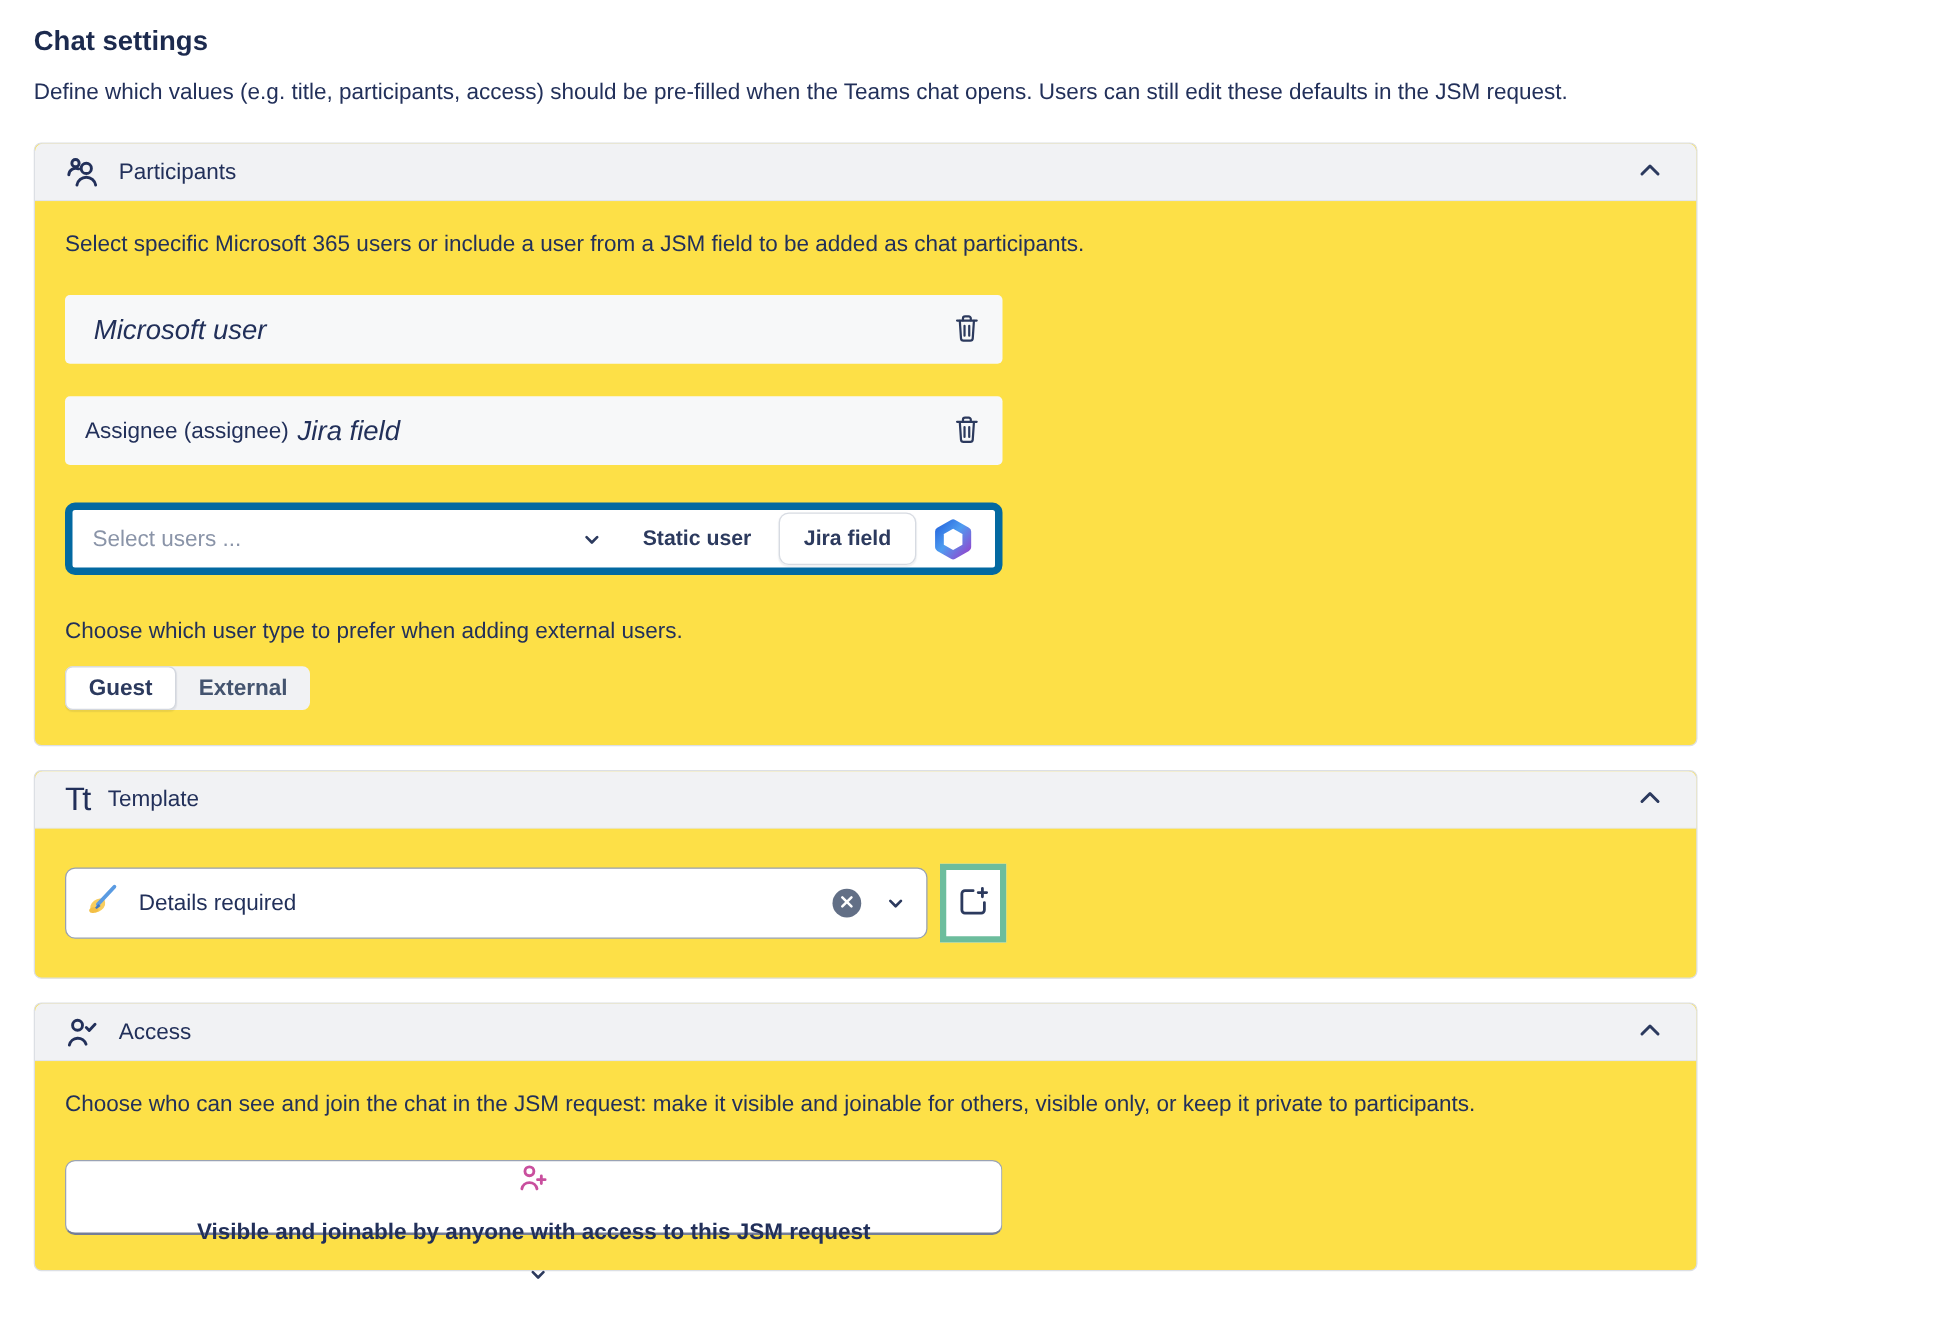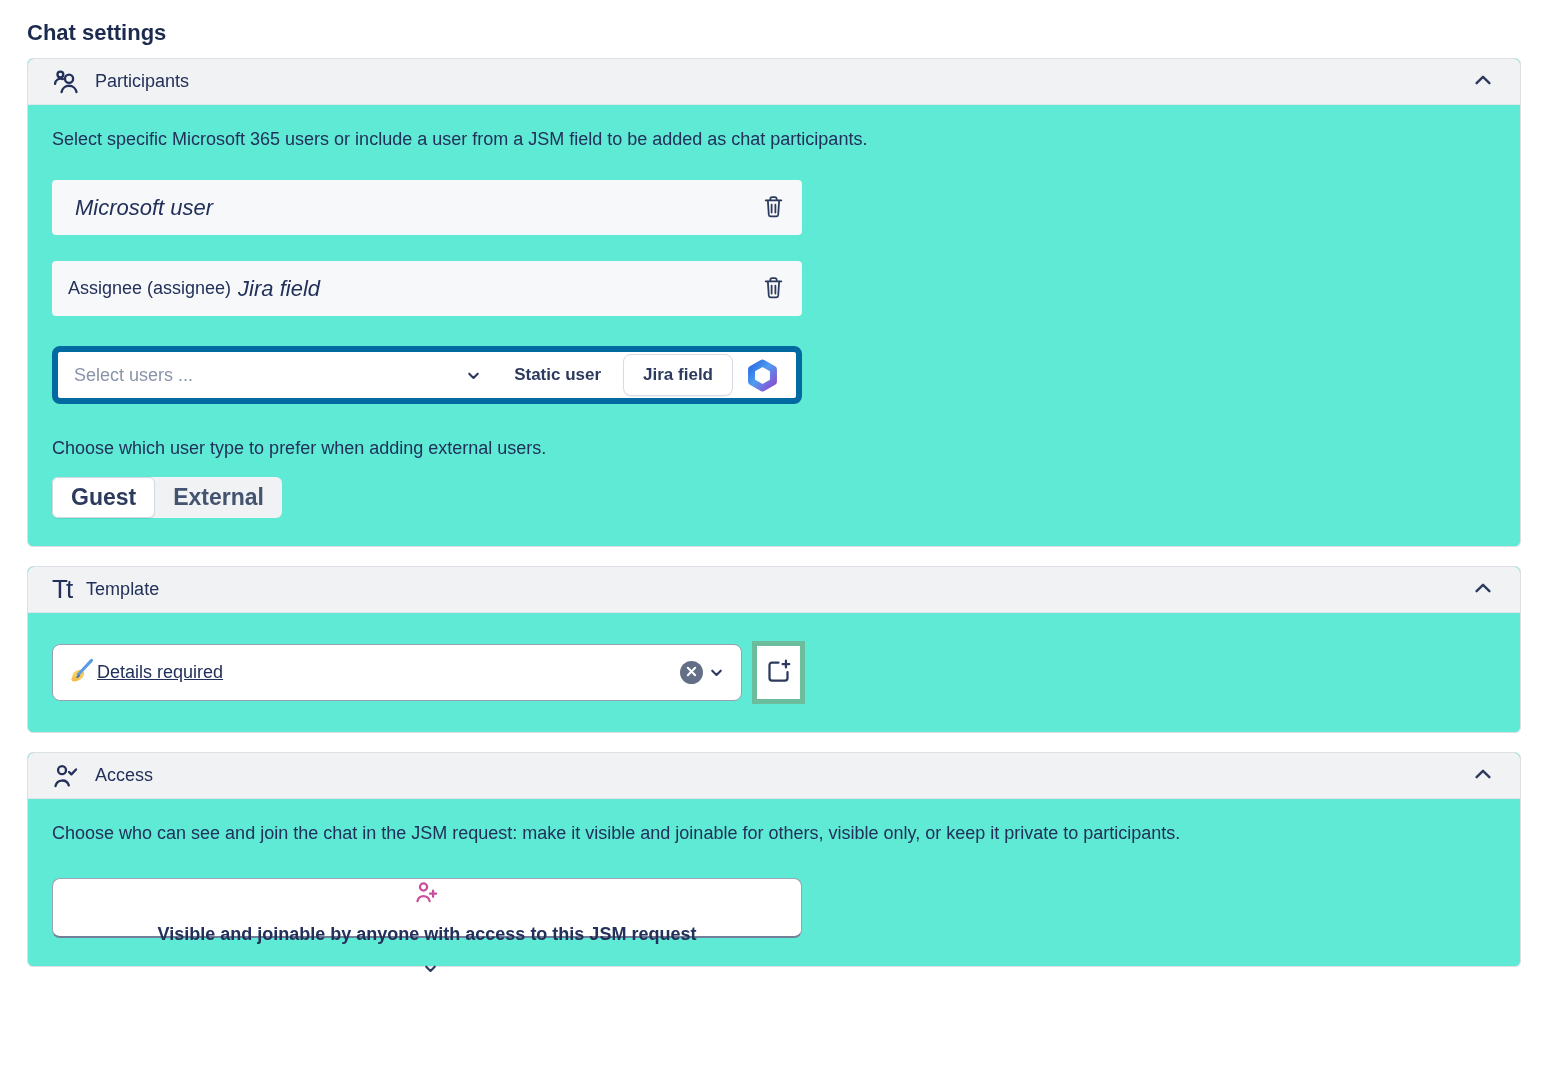--- a/index.html
+++ b/index.html
@@ -17,25 +17,25 @@
     font-size: 22px; font-weight: 700; color: #1c2a4e;
     margin: 0 0 12px 0;
   }
   .page-desc {
     font-size: 18px; line-height: 30px; margin: 0 0 26px 0;
     max-width: 1330px;
   }
 
   
   .card {
-    width: 1494px;
+    width: 1331px;
     border: 1px solid #dcdfe4;
     border-radius: 6px;
     margin-bottom: 19px;
-    background: #5eead4;
+    background: #fde047;
   }
   .card-header {
     background: #f1f2f4;
     border-bottom: 1px solid #e3e5e9;
     border-radius: 6px 6px 0 0;
     height: 46px;
     display: flex; align-items: center;
     padding: 0 24px; gap: 15px;
     cursor: pointer;
   }
@@ -90,38 +90,38 @@
     box-shadow: 0 1px 1px rgba(9,30,66,0.06);
   }
   .m365 { display: flex; align-items: center; margin-right: 4px; }
 
   
   .seg-toggle {
     margin-top: 14px; display: inline-flex; align-items: stretch;
     background: #f1f2f4; border-radius: 6px;
   }
   .seg {
-    font-family: inherit; font-size: 23px; font-weight: 700;
+    font-family: inherit; font-size: 18px; font-weight: 700;
     color: #44546f; background: transparent; border: 0;
     padding: 6px 18px; cursor: pointer; border-radius: 6px; text-align: center;
   }
   .seg.selected {
     background: #fff; border: 1px solid #d3d7de; color: #2c3a5e;
     box-shadow: 0 1px 1px rgba(9,30,66,0.08);
   }
 
   
   .tmpl-desc { max-width: 1370px; }
   .link { color: #3c6fe0; text-decoration: underline; cursor: pointer; }
   .template-row { margin-top: 28px; display: flex; align-items: center; }
   .template-select {
     width: 690px; height: 57px;
     border: 1px solid #97a0b2; border-radius: 8px;
     display: flex; align-items: center;
-    padding: 0 16px; gap: 2px; cursor: pointer; background: #fff; text-decoration: underline;
+    padding: 0 16px; gap: 16px; cursor: pointer; background: #fff;
   }
   .template-label { font-size: 18px; color: #22305a; }
   .clear-btn {
     margin-left: auto;
     width: 23px; height: 23px; border-radius: 50%;
     background: #626f86; border: 0; padding: 0;
     display: flex; align-items: center; justify-content: center;
     cursor: pointer;
   }
   .template-select .chev { margin-left: 3px; display: flex; }
@@ -155,20 +155,21 @@
     font-size: 26px; font-weight: 500; letter-spacing: -2px;
     color: #22305a; line-height: 1; margin-top: -2px;
   }
 </style>
 </head>
 <body>
 
 <div class="page">
 
   <h1 class="page-title">Chat settings</h1>
+  <p class="page-desc">Define which values (e.g. title, participants, access) should be pre-filled when the Teams chat opens. Users can still edit these defaults in the JSM request.</p>
 
   <section class="card">
     <header class="card-header">
       <span class="hicon">
         <svg width="28" height="28" viewBox="0 0 24 24" fill="none" stroke="#22305a" stroke-width="2" stroke-linecap="round" stroke-linejoin="round">
           <circle cx="7.2" cy="5.6" r="2.5"></circle>
           <path d="M2.6 13.6 a4.8 4.8 0 0 1 6.8 -4.1"></path>
           <circle cx="14.6" cy="9.2" r="3.5"></circle>
           <path d="M8.2 20.6 a6.5 6.5 0 0 1 12.8 0"></path>
         </svg>

